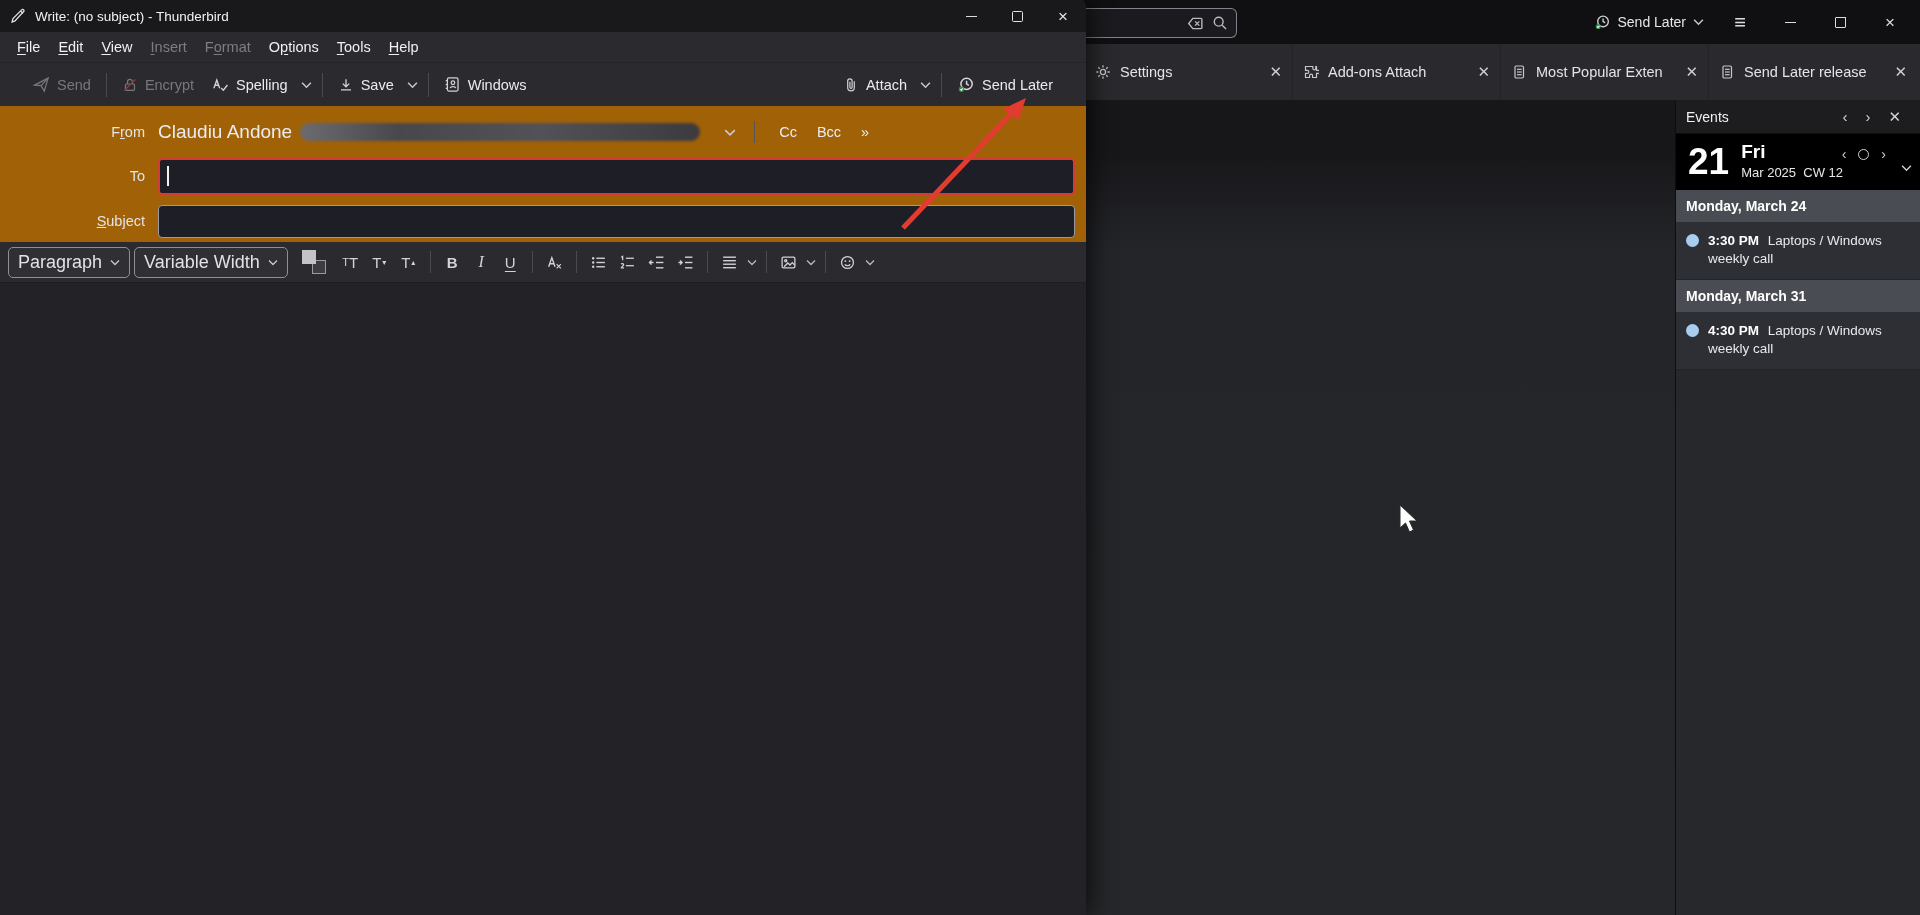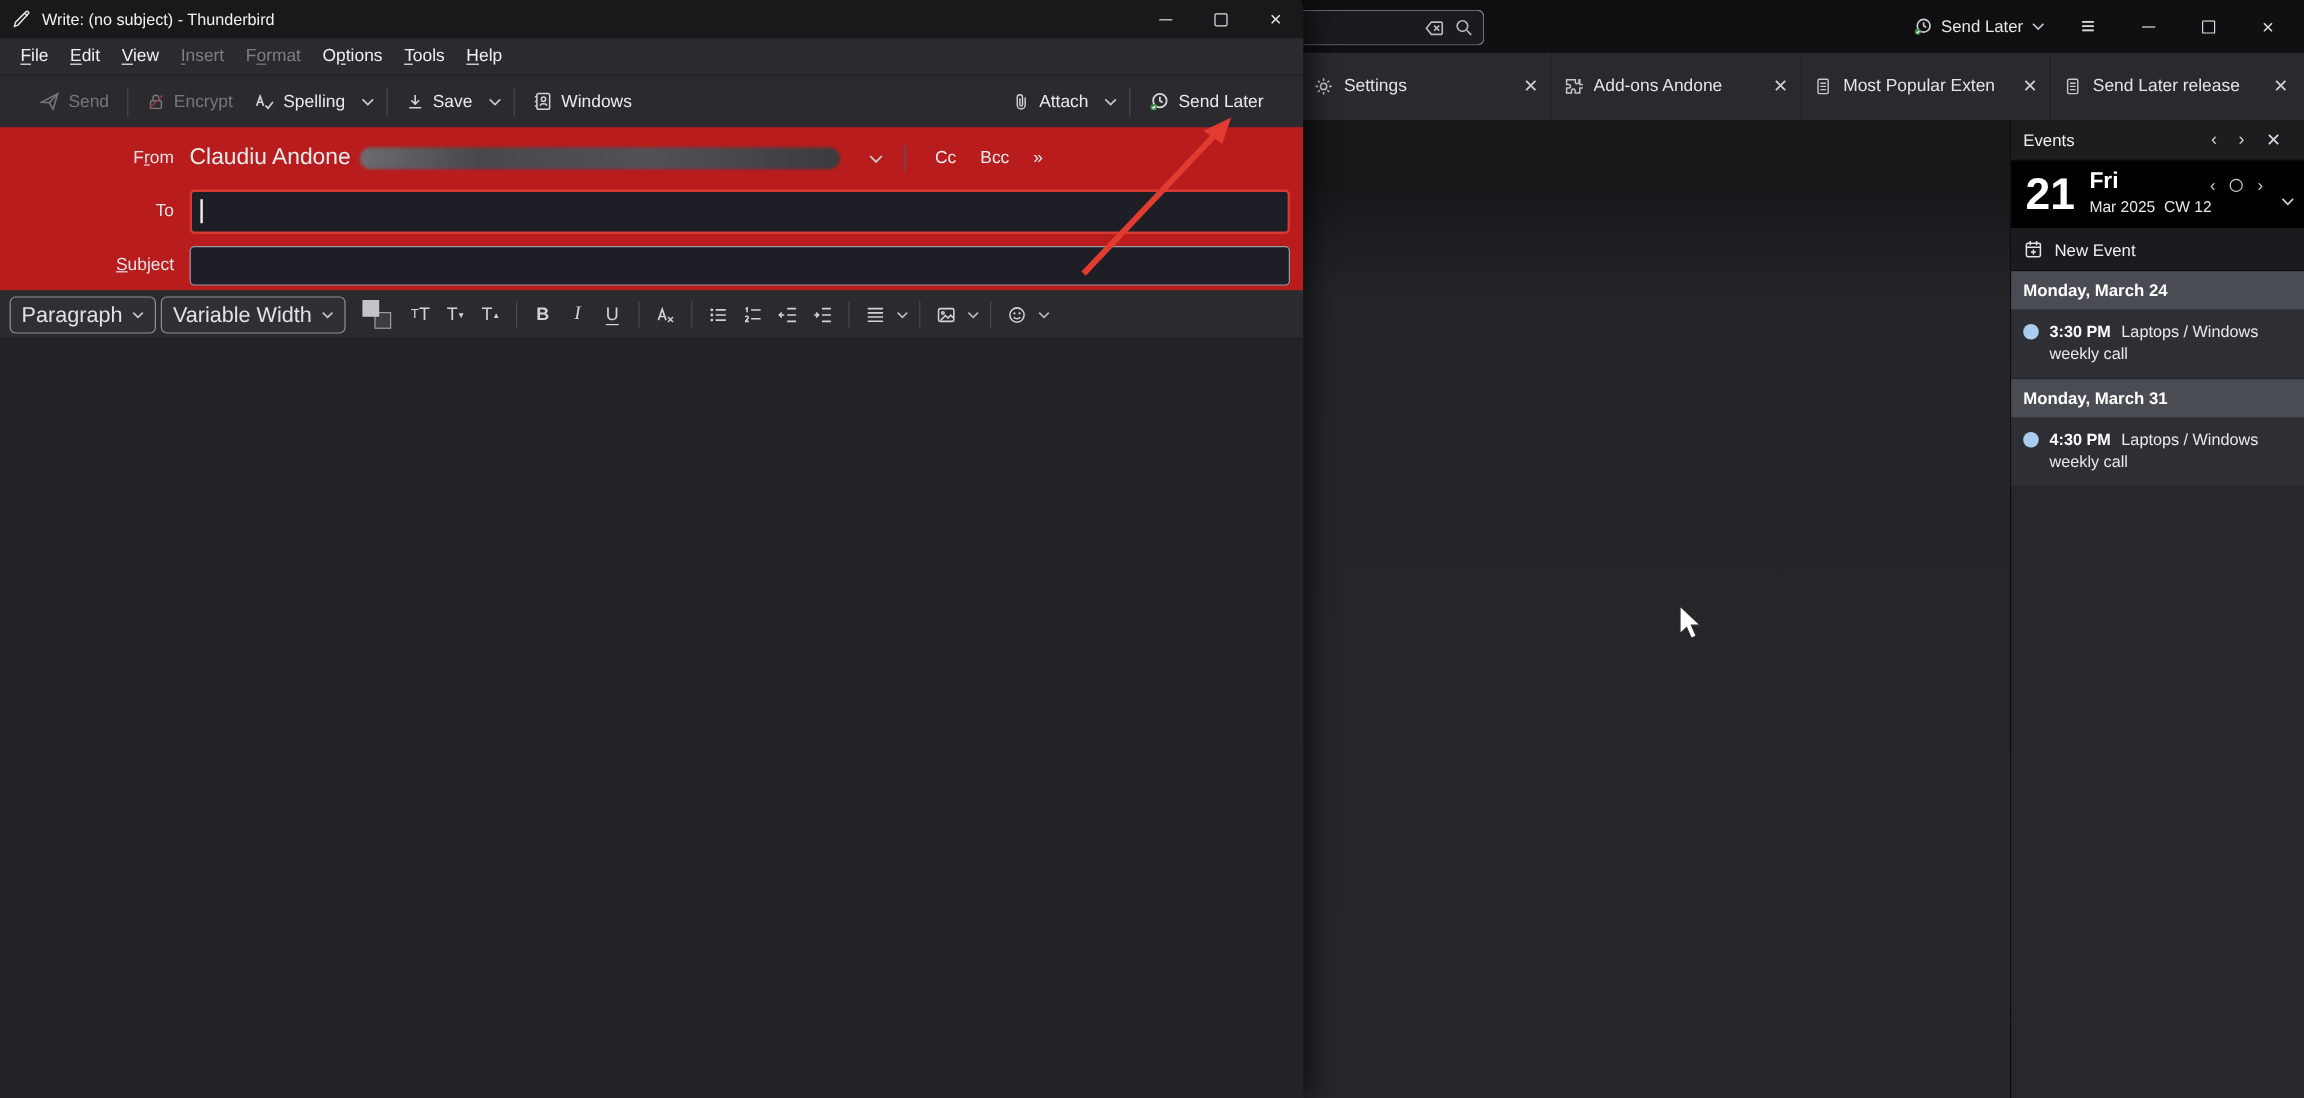--- a/index.html
+++ b/index.html
@@ -64,21 +64,21 @@
   .menu-item u{text-underline-offset:2px;}
 
   .c-toolbar{height:44px;background:#2b2b2f;display:flex;align-items:center;padding:0 24px;flex:0 0 44px;border-top:1px solid #242428;}
   .tb-btn{display:flex;align-items:center;gap:7px;font-size:14.5px;color:#ebebee;padding:6px 9px;border-radius:4px;}
   .tb-btn.dim{color:#77787e;}
   .tb-sep{width:1px;height:24px;background:#4a4a50;margin:0 6px;}
   .tb-chev{color:#c9c9ce;display:flex;align-items:center;padding:6px 4px;}
   .tb-right{margin-left:auto;display:flex;align-items:center;}
   .icon16{display:flex;flex:0 0 auto;}
 
-  .c-addressing{background:#b91c1c;padding:8px 0 0 0;flex:0 0 136px;}
+  .c-addressing{background:#a16207;padding:8px 0 0 0;flex:0 0 136px;}
   .addr-row{display:flex;align-items:center;}
   .addr-label{flex:0 0 158px;text-align:right;padding-right:13px;font-size:14.5px;color:#e4e4e7;}
   .from-row{height:36px;}
   .from-value{font-size:19px;color:#ececef;display:flex;align-items:center;gap:8px;}
   .redacted{width:400px;height:18px;border-radius:9px;background:linear-gradient(90deg,#6b6b70 0%,#47474c 25%,#515157 60%,#3a3a3f 100%);filter:blur(1.5px);}
   .from-chev{color:#c9c9ce;margin-left:24px;display:flex;}
   .addr-mini-sep{width:1px;height:22px;background:#55555b;margin:0 14px 0 18px;}
   .addr-link{font-size:14.5px;color:#ececef;padding:4px 10px;}
   .to-row{margin-top:6px;height:40px;}
   .to-input-wrap{flex:1;margin-right:11px;position:relative;}
@@ -165,21 +165,21 @@
         </span>
         <span class="tlabel">Settings</span>
         <span class="tclose">✕</span>
       </div>
       <div class="tab">
         <span class="tab-icon">
           <svg width="16" height="16" viewBox="0 0 16 16" fill="none" stroke="currentColor" stroke-width="1.2">
               <path d="M5.8 2.5h4v1.8a1.5 1.5 0 003 0V2.5h.7v3.9h1.8a1.5 1.5 0 010 3H13.5v4.1h-3.9v-1.8a1.5 1.5 0 00-3 0v1.8H2.5V9.4h1.8a1.5 1.5 0 000-3H2.5V2.5z"></path>
             </svg>
         </span>
-        <span class="tlabel">Add-ons Andone</span>
+        <span class="tlabel">Add-ons Attach</span>
         <span class="tclose">✕</span>
       </div>
       <div class="tab">
         <span class="tab-icon">
           <svg width="16" height="16" viewBox="0 0 16 16" fill="none" stroke="currentColor" stroke-width="1.2">
               <rect x="4" y="2" width="8.5" height="12" rx="1.2"></rect>
               <line x1="6" y1="5.3" x2="10.7" y2="5.3"></line>
               <line x1="6" y1="8" x2="10.7" y2="8"></line>
               <line x1="6" y1="10.7" x2="10.7" y2="10.7"></line>
             </svg>
@@ -225,32 +225,20 @@
             <span>‹</span>
             <span class="ev-today-circle"></span>
             <span>›</span>
           </span>
           <span class="ev-date-chev">
             <svg width="11" height="8" viewBox="0 0 10 7" fill="none" stroke="#cfcfd4" stroke-width="1.3">
                 <path d="M1 1.5l4 4 4-4"></path>
               </svg>
           </span>
         </div>
-        <div class="ev-newevent">
-          <span class="icon16">
-            <svg width="17" height="17" viewBox="0 0 16 16" fill="none" stroke="#e4e4e7" stroke-width="1.2">
-                <rect x="2.5" y="3.5" width="11" height="10.5" rx="1.2"></rect>
-                <line x1="5.5" y1="1.8" x2="5.5" y2="5"></line>
-                <line x1="10.5" y1="1.8" x2="10.5" y2="5"></line>
-                <line x1="2.5" y1="6.6" x2="13.5" y2="6.6"></line>
-                <path d="M8 8.4v4M6 10.4h4"></path>
-              </svg>
-          </span>
-          <span>New Event</span>
-        </div>
 
         <div>
           <div class="ev-day-header">Monday, March 24</div>
           <div class="ev-item">
             <span class="ev-dot"></span>
             <div class="ev-text">
               <b>3:30 PM</b> <span>Laptops / Windows weekly call</span>
             </div>
           </div>
         </div>

